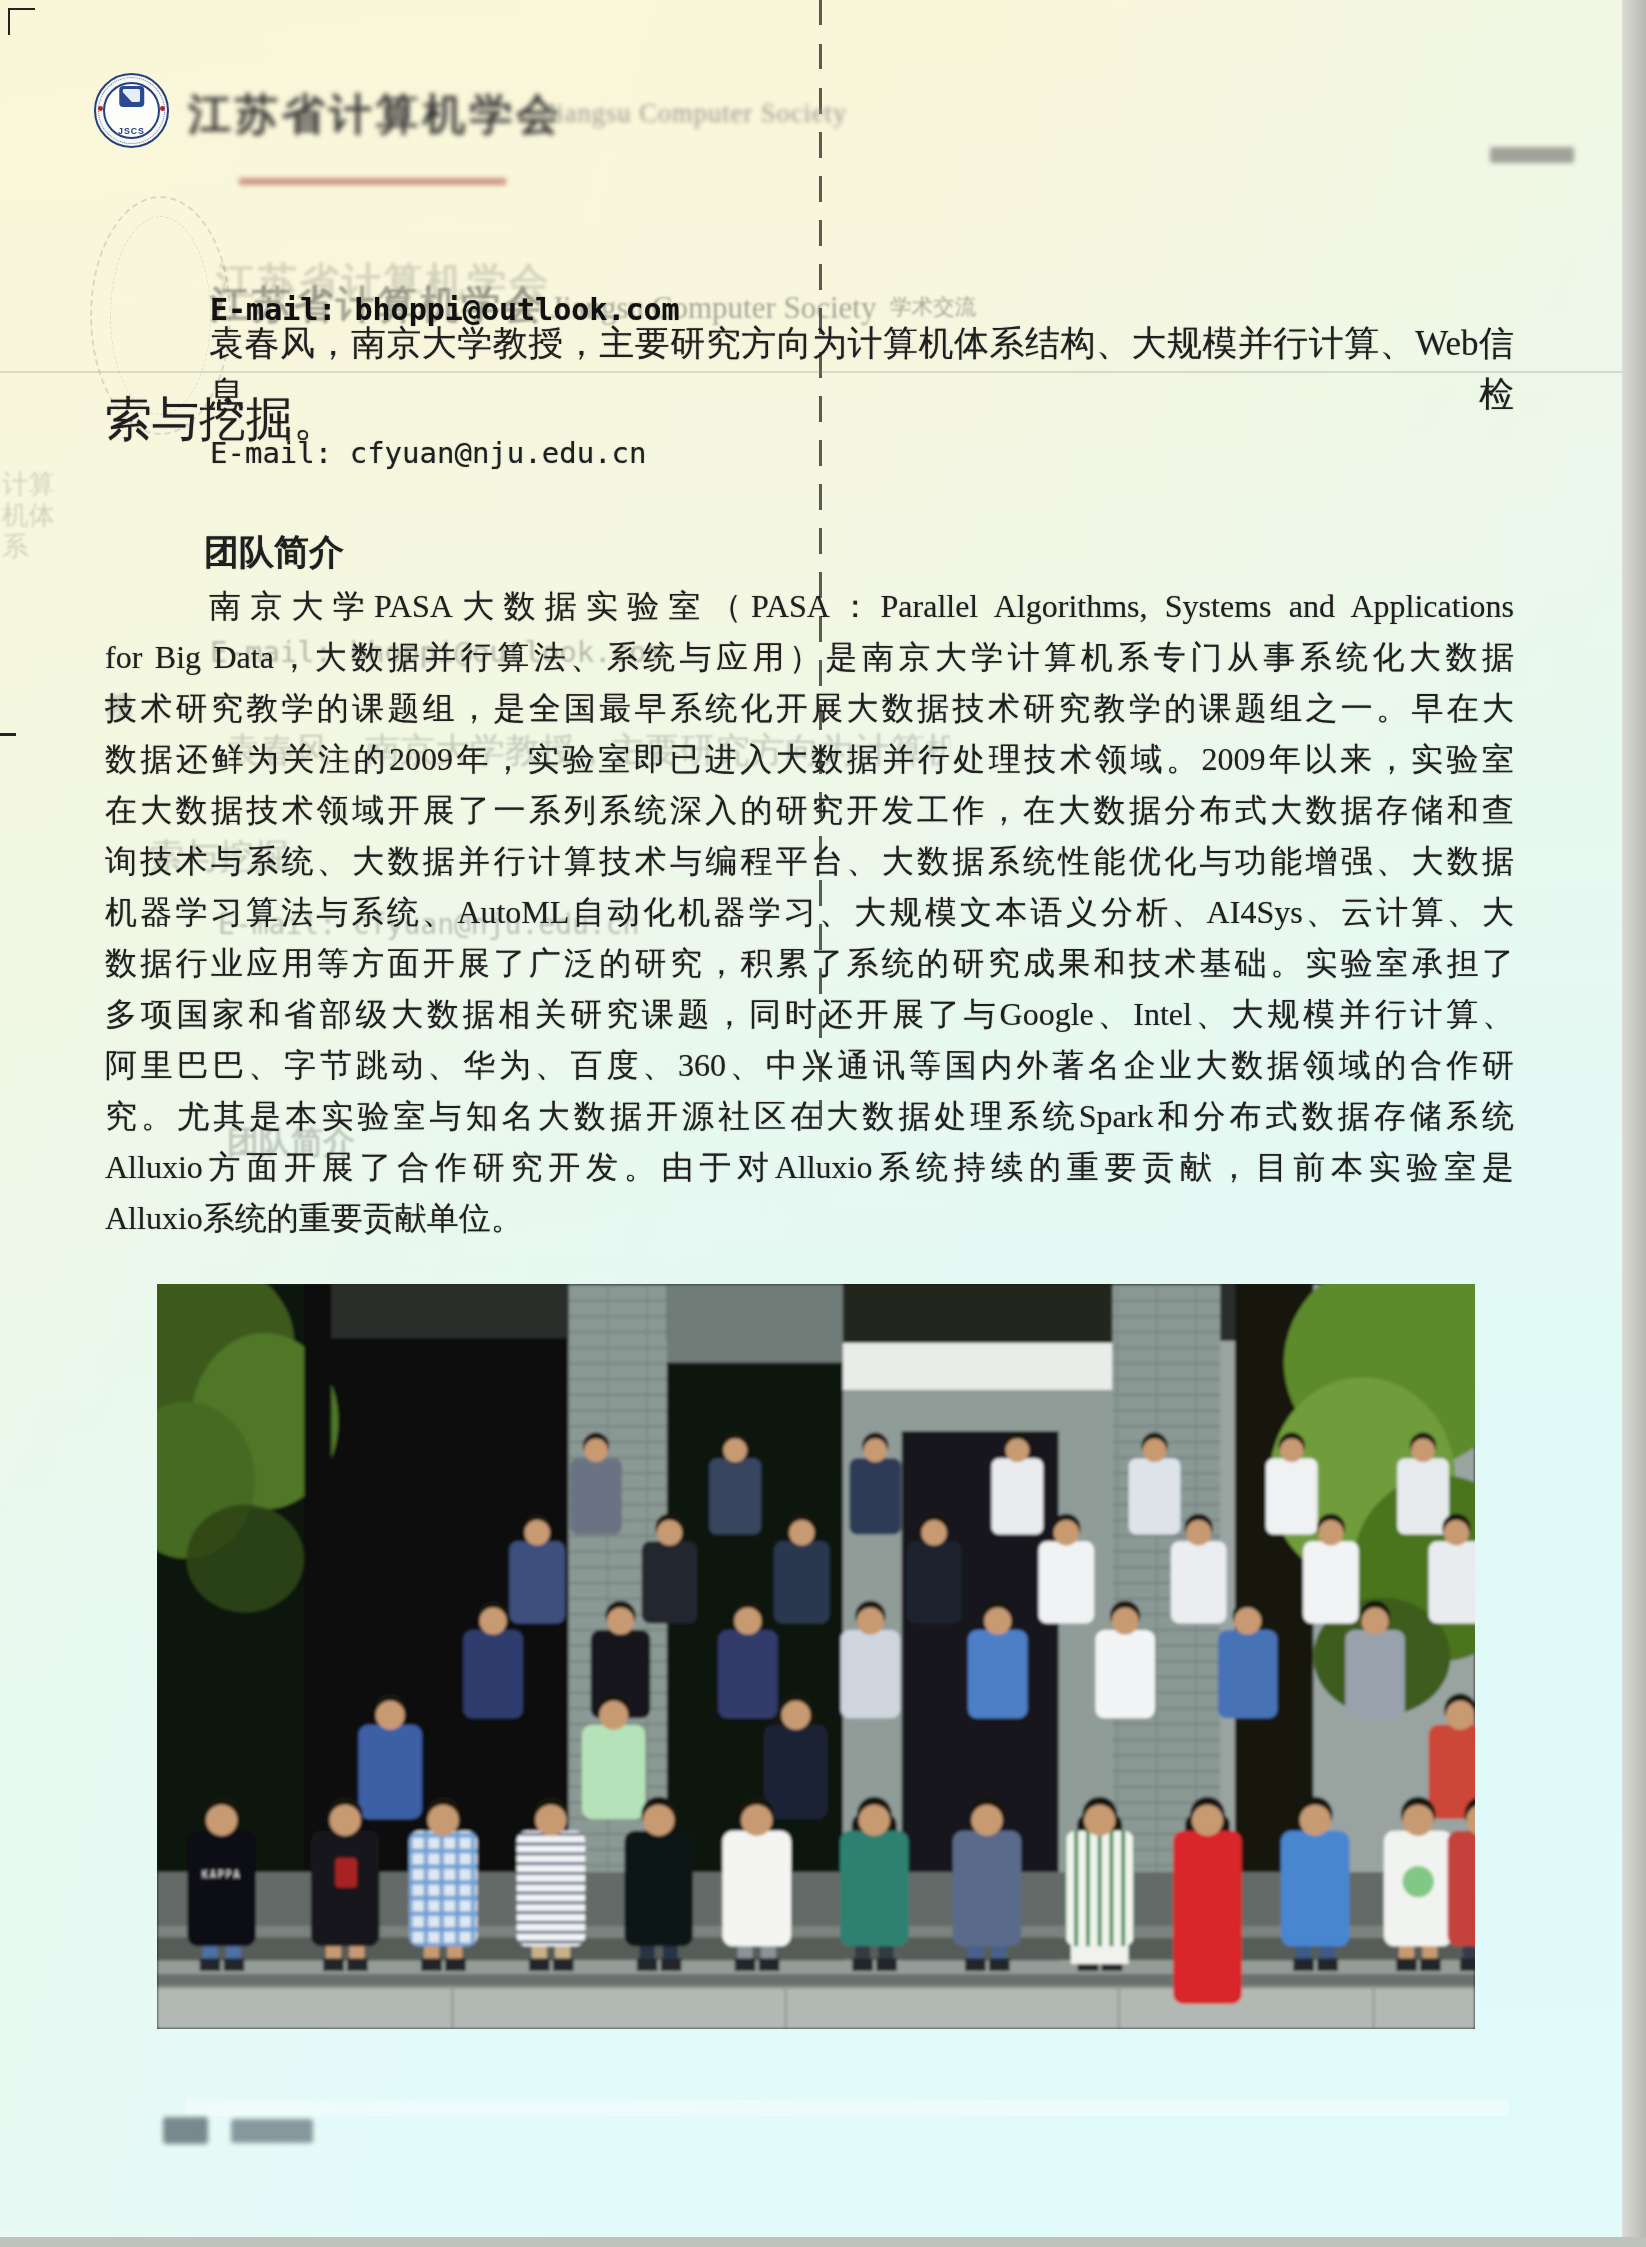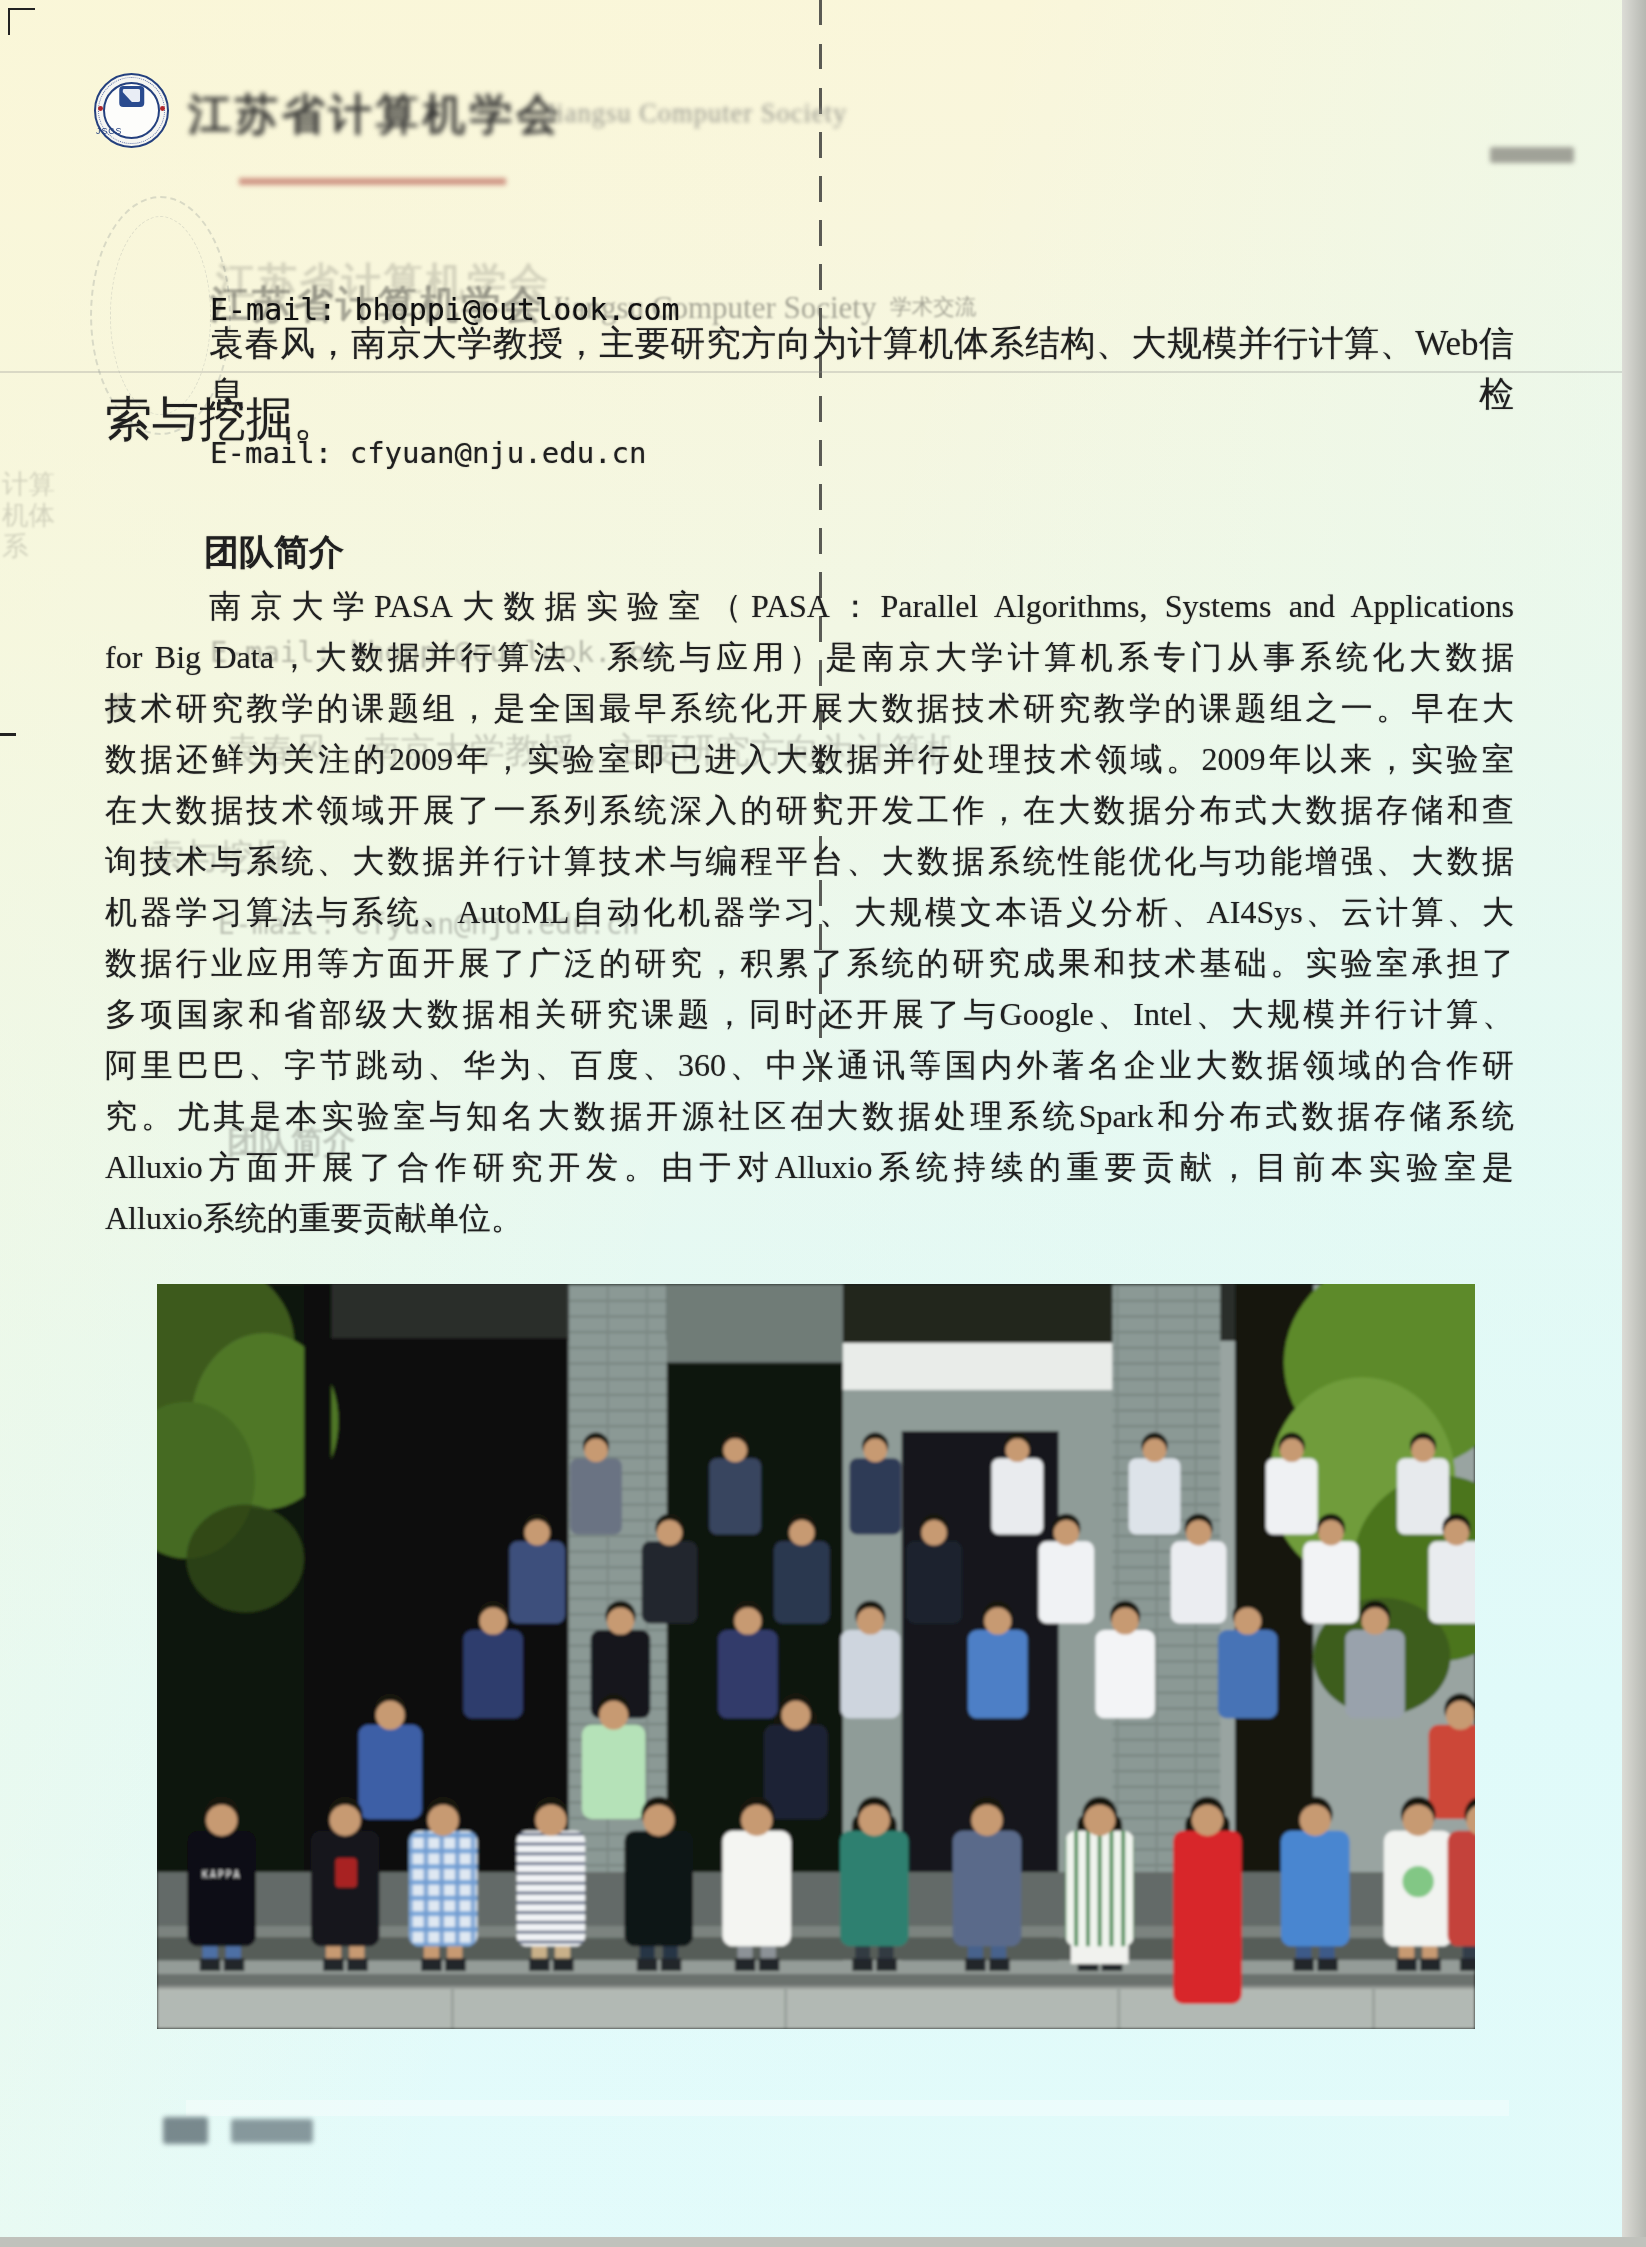--- a/index.html
+++ b/index.html
@@ -21,22 +21,22 @@
 
   
   .logo{position:absolute;left:94px;top:73px;width:71px;height:71px;border-radius:50%;
     border:2.9px solid #24407e;background:#f6f6f2;filter:blur(0.6px);}
   .logo-inner{position:absolute;inset:6.9px;border-radius:50%;border:2px solid #24407e;background:#fdfdfb;}
   .logo-band{position:absolute;inset:2px;border-radius:50%;border:1px dotted #5a6ea6;}
   .logo-screen{position:absolute;left:50%;top:10.8px;transform:translateX(-50%);
     width:25.5px;height:21.6px;background:#2a4b8f;border-radius:3.9px;}
   .logo-screen::after{content:"";position:absolute;left:3.9px;top:2.9px;width:17.6px;height:13.7px;
     background:#e9edf5;border-radius:2px;clip-path:polygon(0 0,100% 0,100% 100%,55% 100%,0 25%);}
-  .logo-acr{position:absolute;left:0;right:0;bottom:9.8px;
-    font-size:8.8px;font-weight:normal;color:#24407e;letter-spacing:1px;}
+  .logo-acr{position:absolute;left:0;right:0;bottom:9.8px;text-align:center;
+    font-size:8.8px;font-weight:bold;color:#24407e;letter-spacing:1px;}
   .logo-dot{position:absolute;top:31px;width:4.9px;height:4.9px;border-radius:50%;background:#b0262c;}
   .title-cn{position:absolute;left:188px;top:86px;font-size:43px;font-weight:bold;color:#3a3a38;
     letter-spacing:3.9px;filter:blur(2.7px);font-family:"Liberation Serif",serif;}
   .title-en{position:absolute;left:545px;top:98px;font-size:26.5px;color:#9a9a90;
     letter-spacing:1px;filter:blur(2.2px);font-family:"Liberation Serif",serif;}
   .title-underline{position:absolute;left:239px;top:178px;width:267px;height:6.9px;
     background:#a6342f;opacity:.5;filter:blur(2.9px);}
   .page-code{position:absolute;left:1490px;top:147px;width:84px;height:15.7px;
     background:#8d8d85;opacity:.8;filter:blur(2.5px);border-radius:2px;}
 
@@ -56,21 +56,21 @@
   .g-suo{left:149px;top:833px;font-size:35px;opacity:.28;}
   .g-email2{left:218px;top:908px;font-size:28px;opacity:.33;font-family:"DejaVu Sans Mono",monospace;}
   .g-head{left:227px;top:1121px;font-size:32px;font-weight:bold;opacity:.3;}
   .g-margin1{left:2px;top:469px;font-size:26.5px;opacity:.22;width:61px;white-space:normal;word-break:break-all;line-height:31px;}
   .g-margin2{left:102px;top:672px;font-size:25.5px;opacity:.2;writing-mode:vertical-rl;height:157px;}
 
   
   .t{position:absolute;color:#1f1f1f;font-family:"Liberation Serif","DejaVu Serif",serif;
      text-shadow:0 0 1.2px rgba(60,60,60,.55);}
   .mono{font-family:"DejaVu Sans Mono",monospace;}
-  .email1{left:210px;top:292px;font-size:30px;font-weight:normal;color:#111;filter:blur(0.4px);}
+  .email1{left:210px;top:292px;font-size:30px;font-weight:bold;color:#111;filter:blur(0.4px);}
   .bio1{left:105px;top:318px;width:1409px;font-size:35px;line-height:51px;
         padding-left:104px;box-sizing:border-box;text-align:justify;text-align-last:justify;}
   .bio2{left:105px;top:388px;font-size:47px;}
   .email2{left:210px;top:436px;font-size:29px;}
   .heading{left:204px;top:529px;font-size:35px;font-weight:bold;filter:blur(0.5px);}
   .para{left:105px;top:581px;width:1409px;font-size:32px;line-height:51px;}
   .para .line{text-align:justify;text-align-last:justify;}
   .para .line.nojust{text-align:left;text-align-last:left;}
   .para .line.indent{padding-left:104px;box-sizing:border-box;}
   .homepage{left:105px;top:1240px;font-size:35px;padding-left:104px;}

